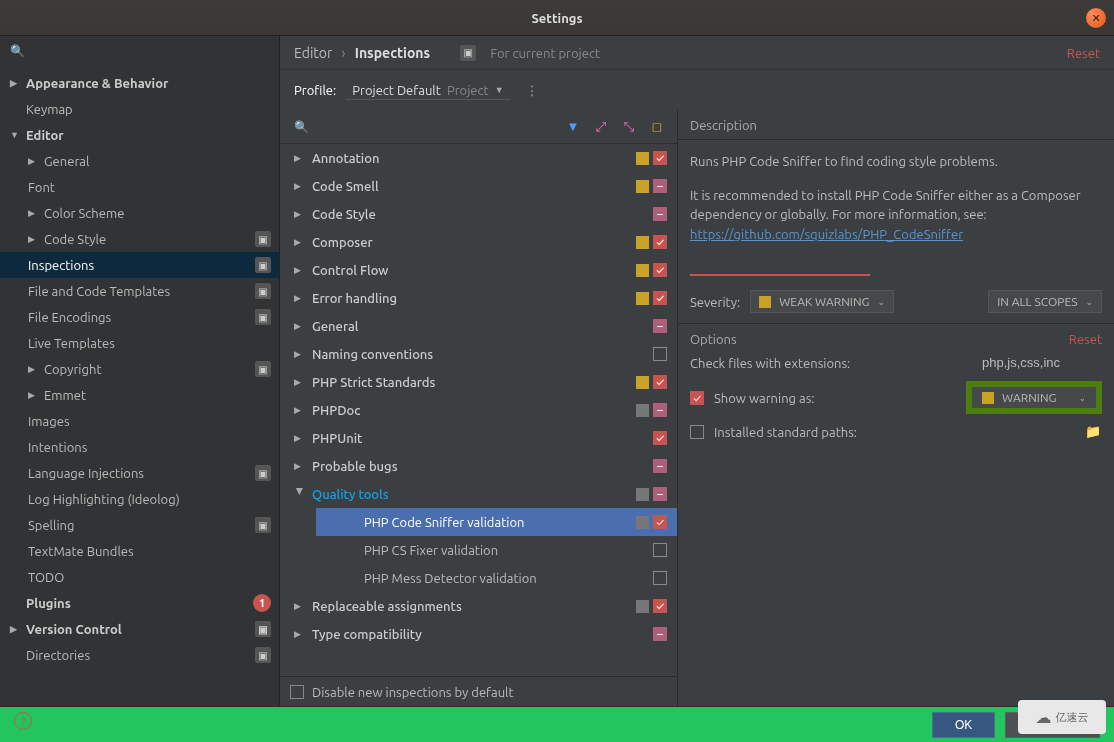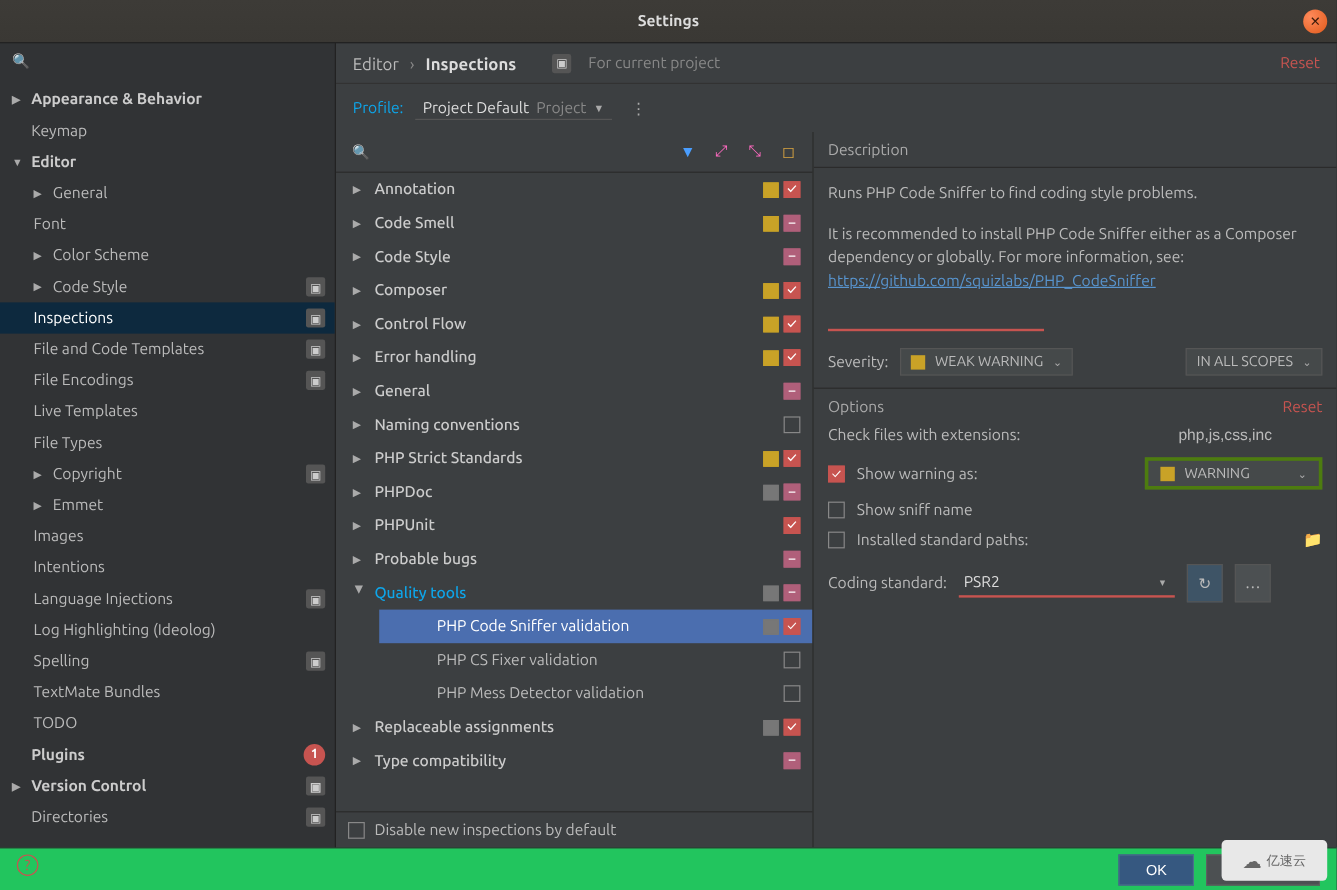--- a/index.html
+++ b/index.html
@@ -64,21 +64,21 @@
   border-bottom: 1px solid #323232;
 }
 .breadcrumb { color:#bbb; font-size:14px; }
 .breadcrumb .sep { color:#888; margin:0 6px; }
 .breadcrumb .cur { font-weight:600; color:#ddd; }
 .proj-hint { display:flex; align-items:center; margin-left:30px; color:#888; gap:6px;}
 .reset-link { margin-left:auto; color:#c75450; cursor:pointer; }
 .profile-row {
   height:40px; display:flex; align-items:center; padding:0 14px; gap:10px;
 }
-.profile-label { color:#0ea5e9; }
+.profile-label { color:#ffffff; }
 .profile-select {
   display:flex; align-items:center; gap:6px; border-bottom:1px solid #555;
   padding:2px 6px; cursor:pointer;
 }
 .profile-name { color:#ddd; }
 .profile-scope { color:#888; }
 .dd-arrow { font-size:9px; color:#aaa; }
 .gear { color:#aaa; cursor:pointer; margin-left:6px; }
 .middle { flex:1; display:flex; overflow:hidden; }
 .insp-panel { width:398px; display:flex; flex-direction:column; border-right:1px solid #2b2b2b; }
@@ -123,23 +123,23 @@
 .sev-select .swatch { width:12px; height:12px; background:#c9a227;}
 .opts-header { display:flex; align-items:center; padding:8px 12px 4px; border-top:1px solid #2b2b2b; margin-top:6px;}
 .opts-header .t { color:#aaa; }
 .opts-header .reset { margin-left:auto; color:#c75450; cursor:pointer;}
 .opt-row { display:flex; align-items:center; padding:5px 12px; gap:10px;}
 .opt-input {
   background:transparent; border:none; color:#bbb; font-size:13px;
   border-bottom:1px solid transparent; outline:none; width:120px;
 }
 .warn-select {
-  background:#45494a; border:3px solid #4d7c0f; padding:4px 10px; display:flex;
+  background:#45494a; border:6px solid #4d7c0f; padding:4px 10px; display:flex;
   align-items:center; gap:10px; cursor:pointer; font-size:12px; color:#bbb;
-  margin-left:auto; width:148px; justify-content:space-between;
+  margin-left:auto; width:136px; justify-content:space-between;
 }
 .warn-select .swatch { width:12px; height:12px; background:#c9a227;}
 .folder-icon { color:#888; margin-left:auto; cursor:pointer;}
 .std-row { padding:8px 12px; display:flex; align-items:center; gap:10px;}
 .std-select {
   background:transparent; border-bottom:2px solid #c75450; padding:4px 8px 4px 4px;
   display:flex; align-items:center; justify-content:space-between; width:180px;
   cursor:pointer; color:#ddd;
 }
 .icon-btn {
@@ -218,23 +218,20 @@
         <div class="tree-item lvl1">
           <span>File and Code Templates</span>
           <span class="proj-icon">▣</span>
         </div>
         <div class="tree-item lvl1">
           <span>File Encodings</span>
           <span class="proj-icon">▣</span>
         </div>
         <div class="tree-item lvl1">
           <span>Live Templates</span>
-        </div>
-        <div class="tree-item lvl1">
-          <span>File Types</span>
         </div>
         <div class="tree-item lvl1">
           <span class="tri">▶</span>
           <span>Copyright</span>
           <span class="proj-icon">▣</span>
         </div>
         <div class="tree-item lvl1">
           <span class="tri">▶</span>
           <span>Emmet</span>
         </div>
@@ -493,44 +490,27 @@
           <span>Show warning as:</span>
           <div class="warn-select">
             <span style="display:flex;gap:8px;align-items:center;">
                 <span class="swatch"></span>
                 <span>WARNING</span>
               </span>
             <span class="dd-arrow">⌄</span>
           </div>
         </div>
 
-        <div class="opt-row">
-          <span class="chk"></span>
-          <span>Show sniff name</span>
-        </div>
 
         <div class="opt-row">
           <span class="chk"></span>
           <span>Installed standard paths:</span>
           <span class="folder-icon">📁</span>
         </div>
 
-        <div class="std-row">
-          <span>Coding standard:</span>
-          <div class="std-select">
-            <span>PSR2</span>
-            <span class="dd-arrow">▾</span>
-          </div>
-          <div class="icon-btn active">
-              <span>↻</span>
-            </div>
-          <div class="icon-btn">
-              <span>…</span>
-            </div>
-        </div>
       </div>
     </div>
   </div>
 </div>
 
 <div class="footer">
   <button class="btn primary">OK</button>
   <button class="btn">CANCEL</button>
 </div>
 

